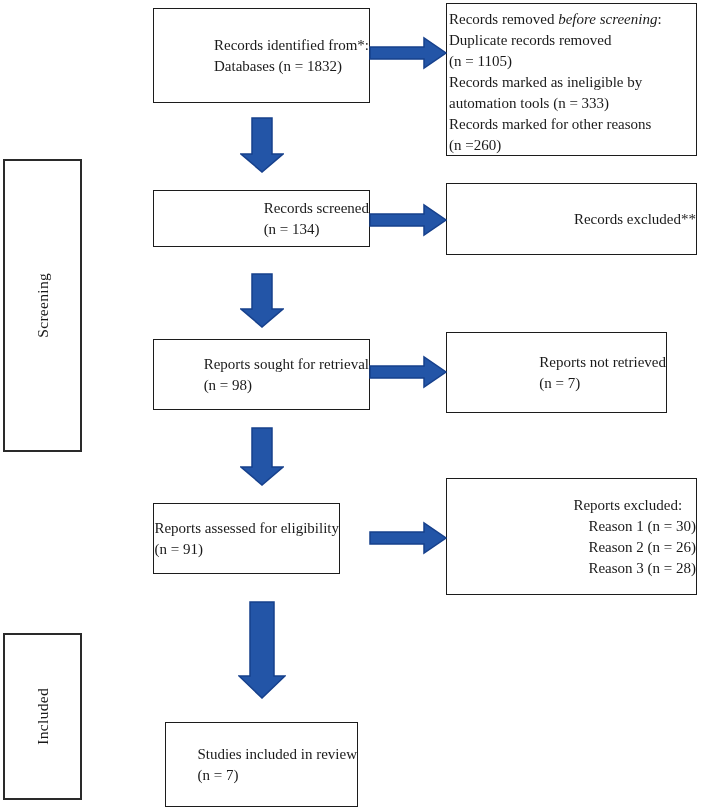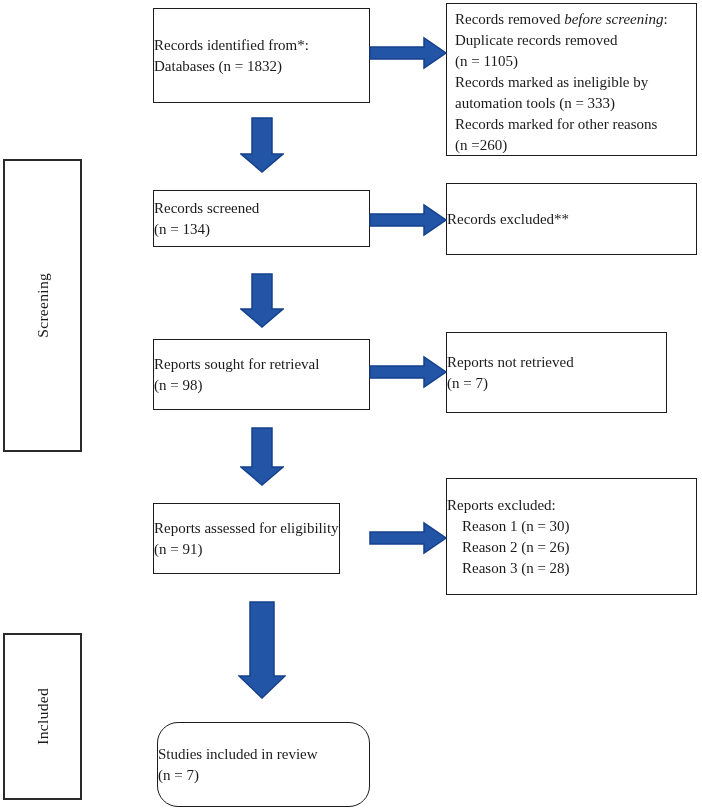--- a/index.html
+++ b/index.html
@@ -2,25 +2,25 @@
 <html><head>
 <meta charset="utf-8">
 <style>
   html, body { margin:0; padding:0; background:#ffffff; }
   .canvas {
     position:relative; width:702px; height:810px; background:#ffffff;
     font-family:"Liberation Serif", serif; color:#1a1a1a; overflow:hidden;
   }
   .box {
     position:absolute; box-sizing:border-box; background:#ffffff;
-    border:1.5px solid #1c1c1c; display:flex; align-items:center; justify-content:flex-start;
+    border:1.5px solid #1c1c1c; display:flex; align-items:center; justify-content:flex-end;
     font-size:15px; line-height:21px;
   }
   .box .lines { text-align:left; }
-  .box.top-left-align { align-items:flex-start; justify-content:flex-start; padding:5px 6px 0 8px; }
+  .box.top-left-align { align-items:flex-start; justify-content:flex-start; padding:5px 6px 0 2px; }
   .sidebox {
     position:absolute; box-sizing:border-box; background:#ffffff;
     border:2px solid #2a2a2a; display:flex; align-items:center; justify-content:center;
   }
   .vtext {
     writing-mode:vertical-rl; transform:rotate(180deg);
     font-size:15.5px; letter-spacing:0.3px; white-space:nowrap;
   }
   .arrow { position:absolute; display:block; }
   .arrow polygon { fill:#2355A7; stroke:#16408C; stroke-width:1.5; stroke-linejoin:miter; }
@@ -60,21 +60,21 @@
     </div>
   </div>
 
   <div class="box" style="left:153px; top:503px; width:187px; height:71px;">
     <div class="lines">
       <div>Reports assessed for eligibility</div>
       <div>(n = 91)</div>
     </div>
   </div>
 
-  <div class="box" style="left:157px; top:722px; width:213px; height:85px;border-radius:21px;">
+  <div class="box" style="left:165px; top:722px; width:193px; height:85px;">
     <div class="lines">
       <div>Studies included in review</div>
       <div>(n = 7)</div>
     </div>
   </div>
 
   <div class="box top-left-align" style="left:446px; top:3px; width:251px; height:153px;">
     <div class="lines">
       <div><span>Records removed </span><span class="it">before screening</span><span>:</span></div>
       <div>Duplicate records removed</div>

